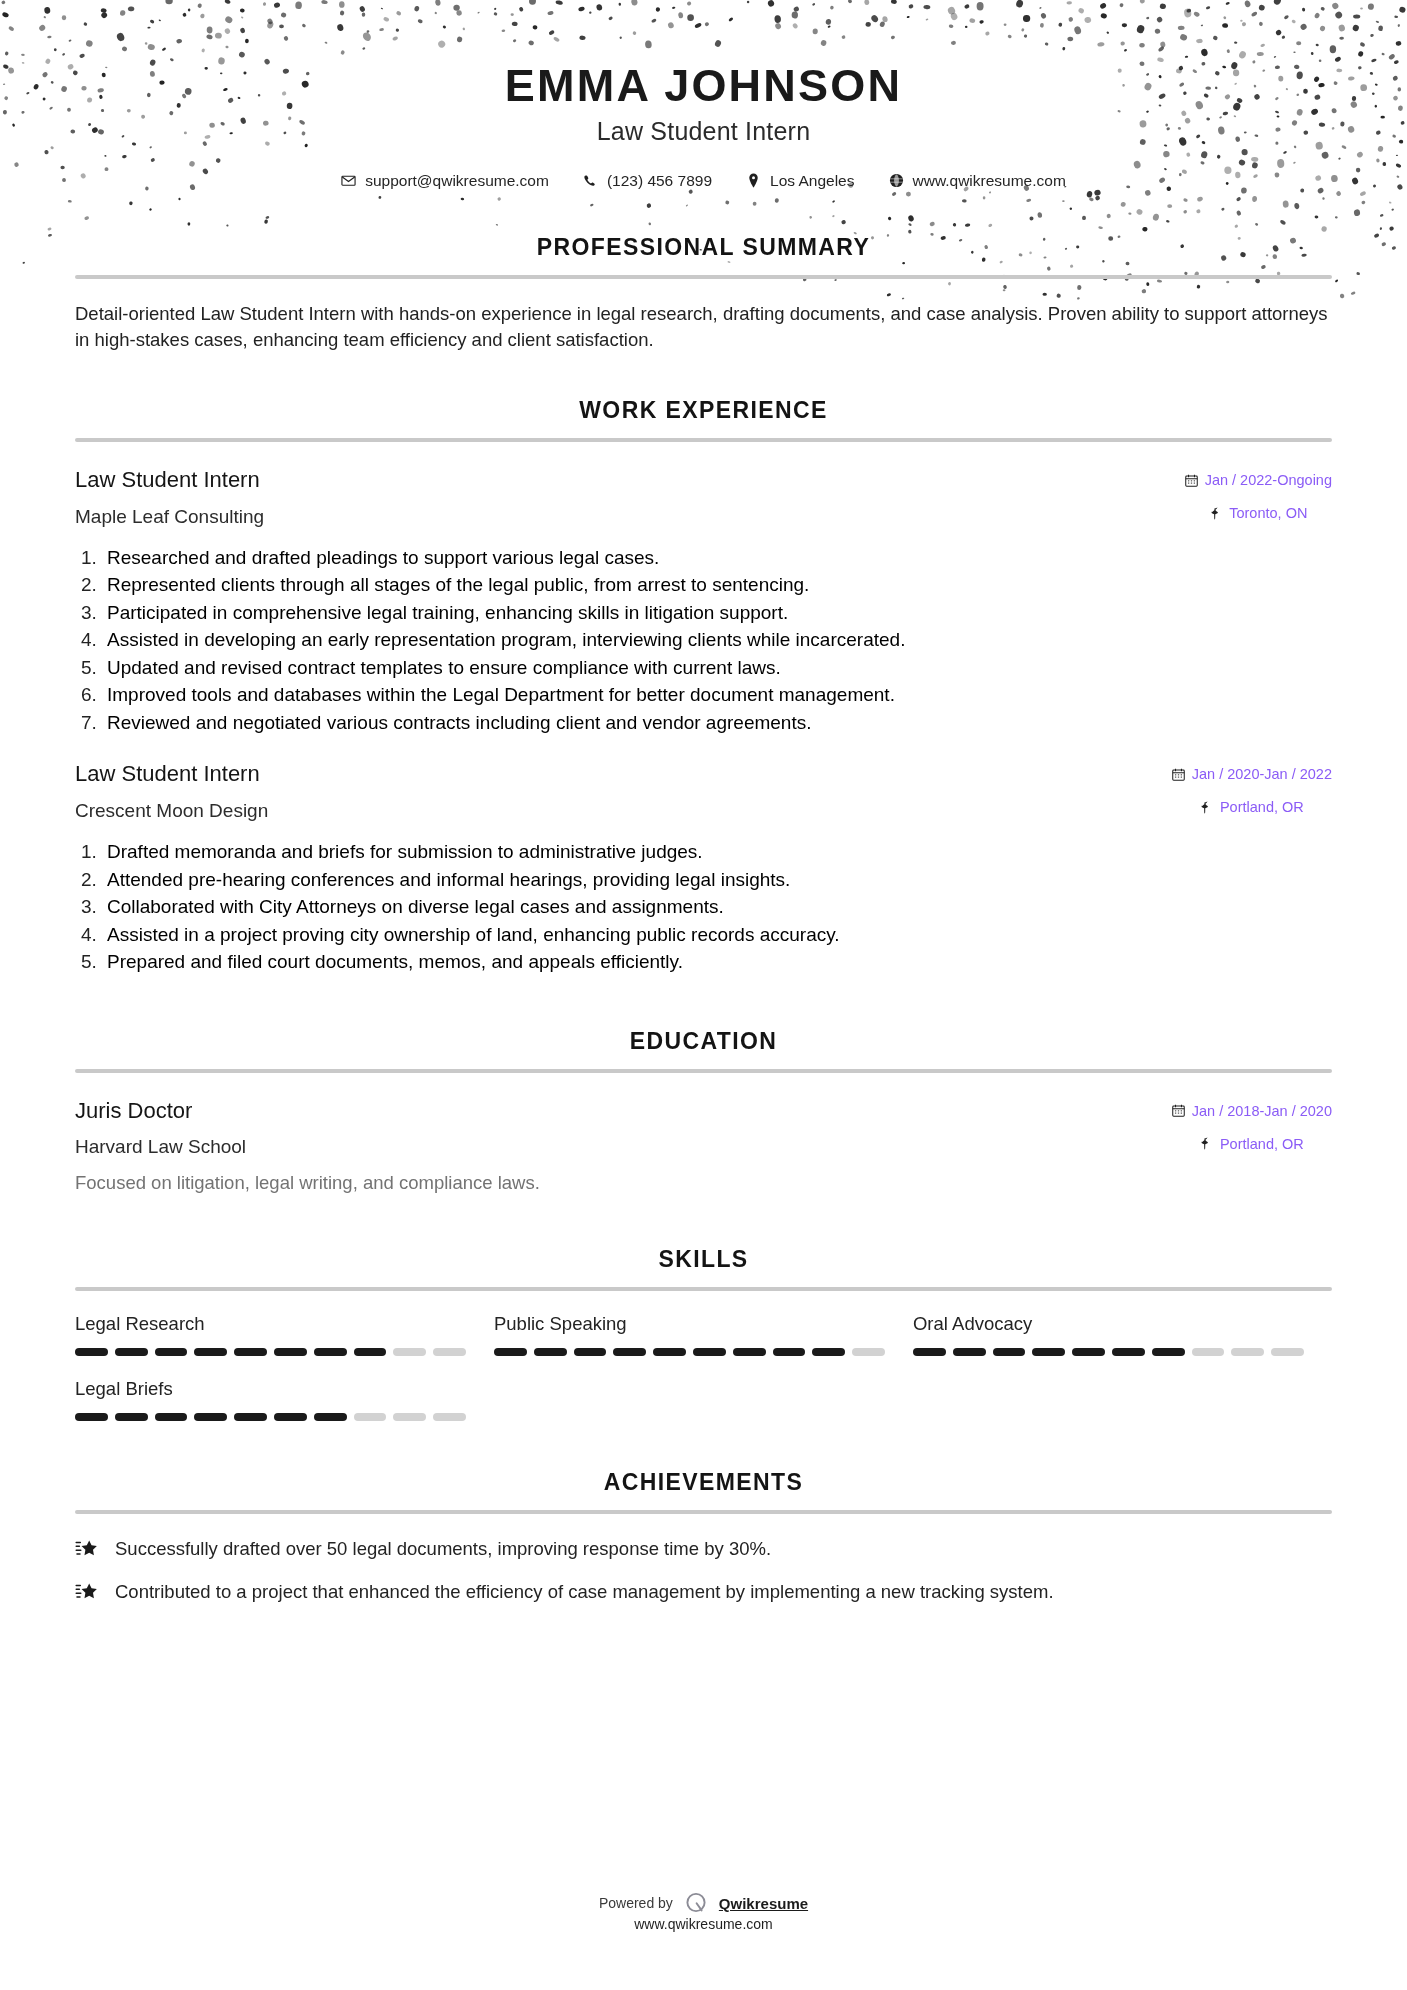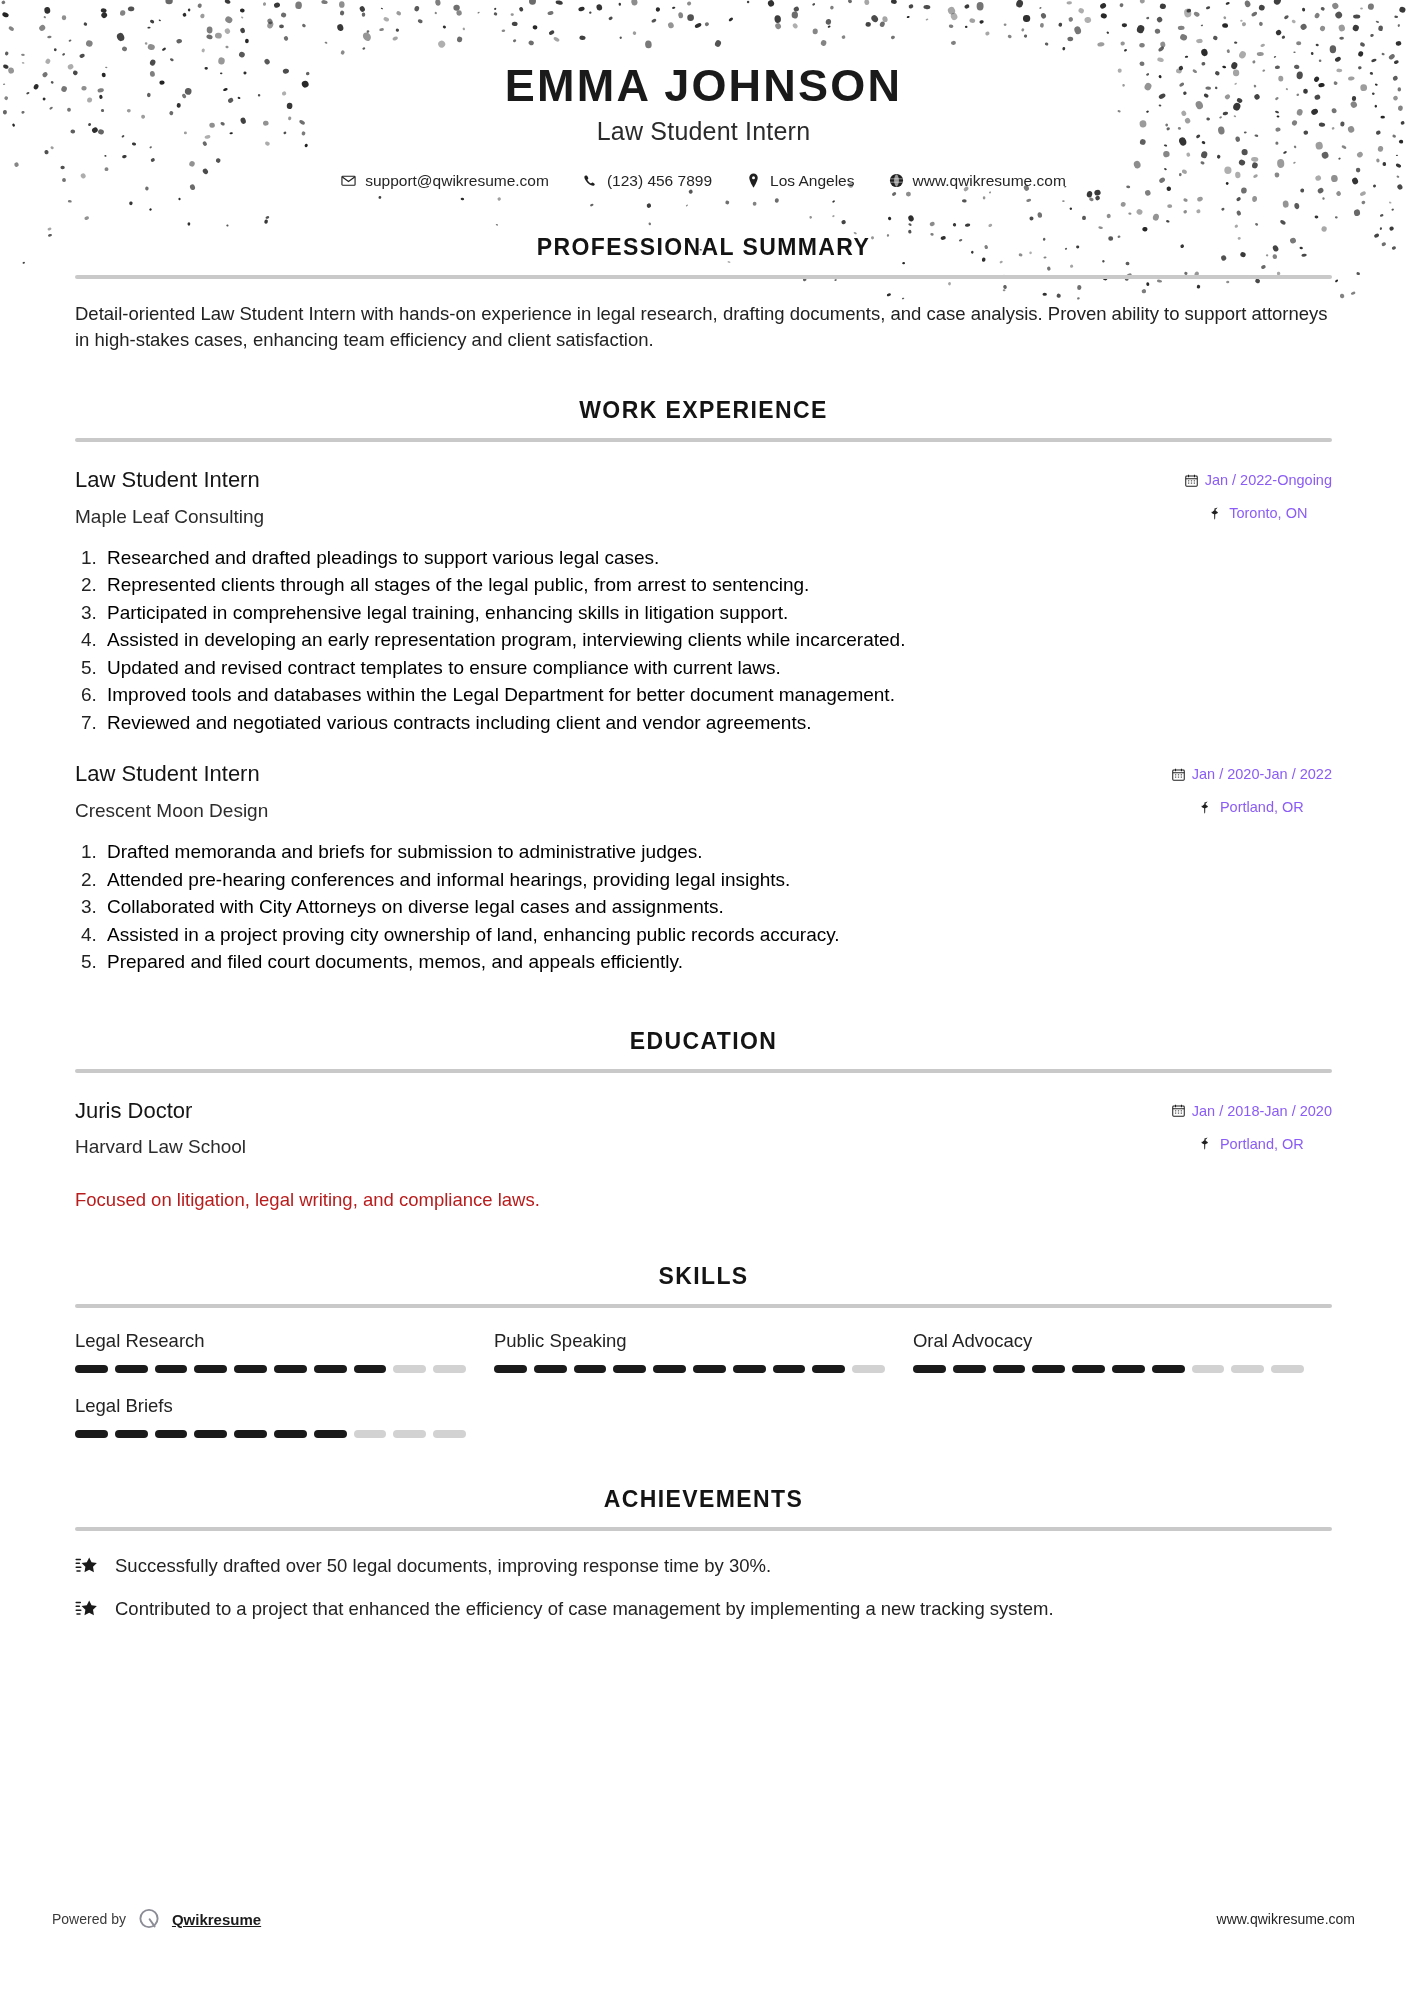--- a/index.html
+++ b/index.html
@@ -169,22 +169,22 @@
   .entry-bullets li::before {
     content: counter(bullets) ".";
     position: absolute;
     left: 6px;
     top: 0;
     color: #232323;
   }
 
   .edu-note {
     font-size: 18.5px;
-    color: #b91c1c;
-    margin-top: 31px;
+    color: #737373;
+    margin-top: 14px;
   }
 
   
   .skills-grid {
     margin-top: 22px;
     display: flex;
     flex-wrap: wrap;
   }
   .skill {
     width: 33.333%;
@@ -233,20 +233,21 @@
   .footer {
     position: absolute;
     bottom: 58px;
     left: 0;
     width: 1407px;
     padding: 0 52px;
     display: flex;
     justify-content: space-between;
     align-items: center;
     z-index: 2;
+    flex-direction: column;
   }
   .powered {
     display: flex;
     align-items: center;
     gap: 10px;
     font-size: 14px;
     color: #3a3a3a;
   }
   .brand-mark {
     width: 26px;

